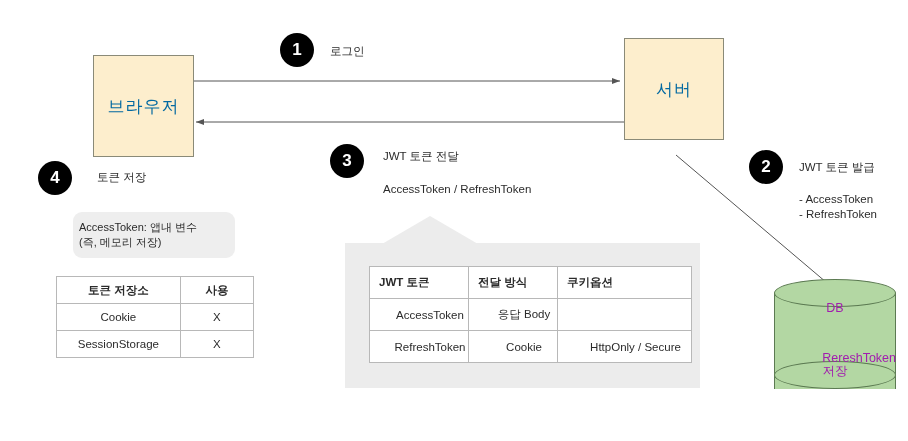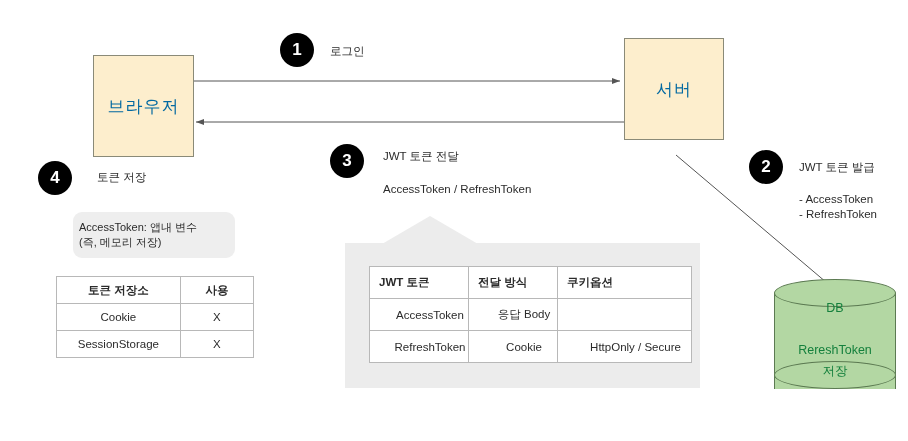--- a/index.html
+++ b/index.html
@@ -173,24 +173,24 @@
     background: #b3d7a3;
     border: 1px solid #5c7a52;
     border-radius: 50%;
     box-sizing: border-box;
   }
   .db-text {
     position: absolute;
     width: 122px;
     text-align: center;
     font-size: 12.5px;
-    color: #15803d;
+    color: #a21caf;
   }
   #db-label { top: 22px; }
-  #db-sub1 { top: 64px; }
+  #db-sub1 { top: 72px; text-align: right; }
   #db-sub2 { top: 84px; }
 </style>
 </head>
 <body>
 
 <div class="canvas">
 
   <svg class="arrows" viewBox="0 0 908 441">
     <defs>
       <marker id="ah" markerWidth="9" markerHeight="9" refX="8" refY="3" orient="auto" markerUnits="strokeWidth">

